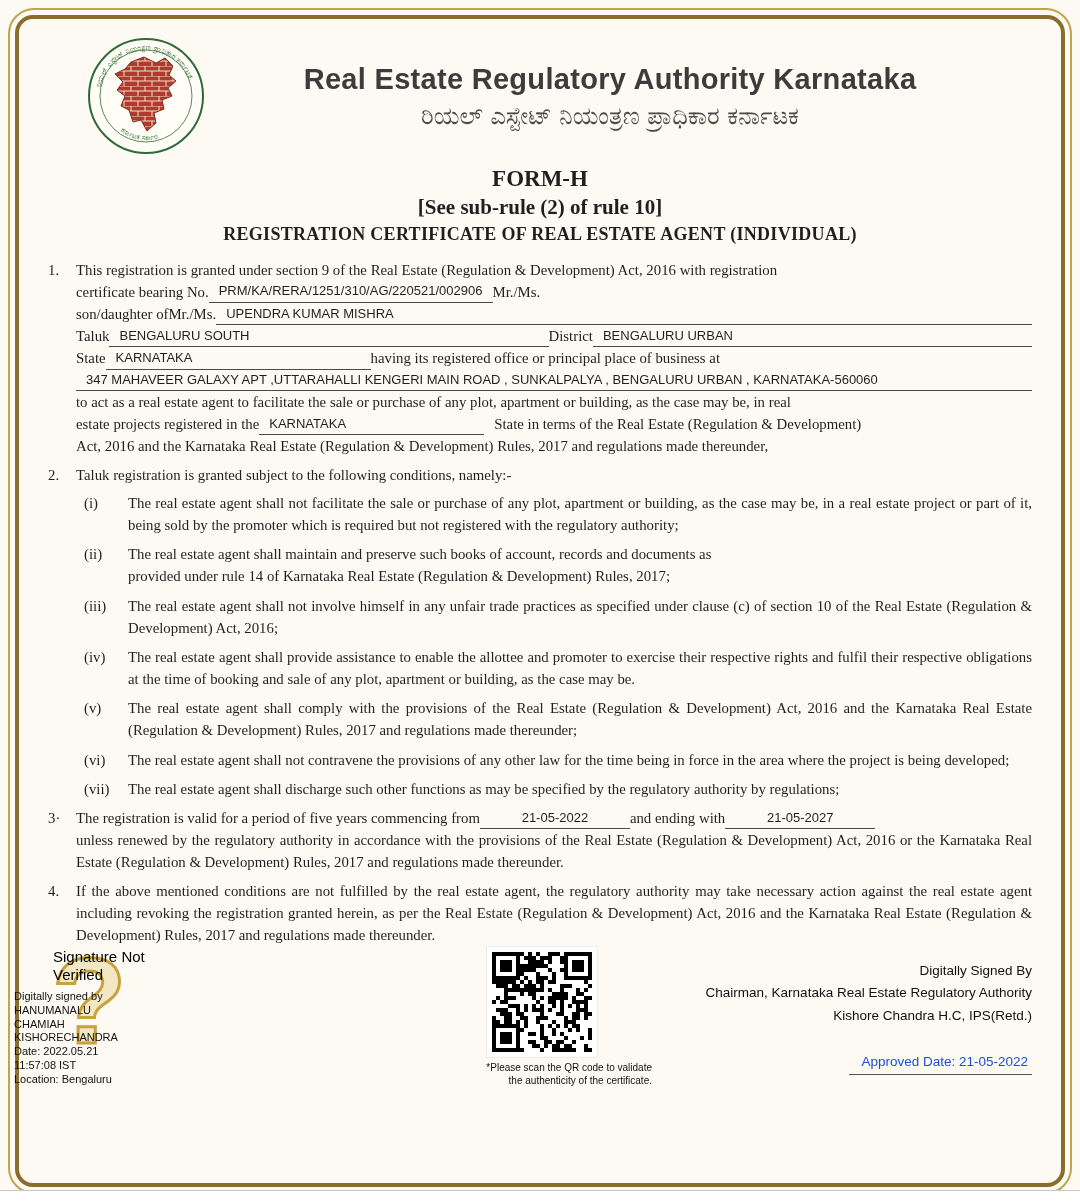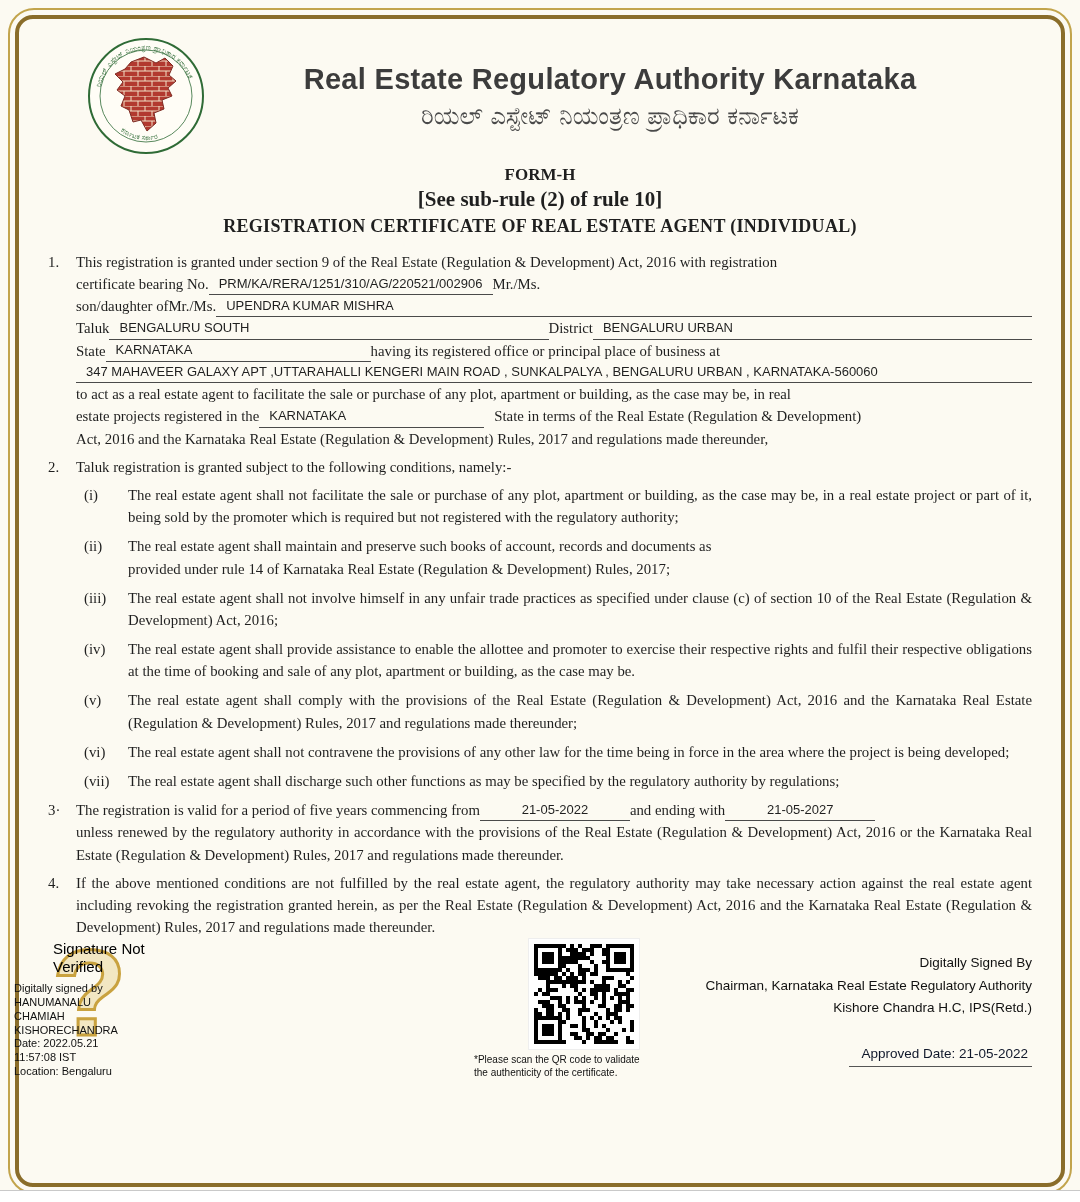--- a/index.html
+++ b/index.html
@@ -17,21 +17,21 @@
 
   
   .header{display:flex;align-items:center;gap:18px;margin:2px 8px 0 40px;}
   .logo{width:120px;height:120px;flex:0 0 auto;}
   .titles{flex:1;text-align:center;padding-right:30px;}
   .title{font-family:"Liberation Sans","DejaVu Sans",sans-serif;font-weight:bold;font-size:29px;color:#3c3c3c;letter-spacing:.3px;}
   .subtitle{font-size:24px;color:#4a4a4a;margin-top:6px;font-family:"DejaVu Sans","Liberation Sans",sans-serif;}
 
   
   .form-head{text-align:center;margin-top:8px;line-height:1.3;}
-  .form-no{font-weight:bold;font-size:17px;text-align:center;}
+  .form-no{font-weight:bold;font-size:23px;text-align:center;}
   .sub-rule{font-weight:bold;font-size:21px;}
   .form-title{font-weight:bold;font-size:18px;letter-spacing:.3px;margin-top:2px;}
 
   
   .clauses{margin-top:12px;font-size:14.8px;line-height:1.5;}
   .clause{display:grid;grid-template-columns:30px 1fr;margin-bottom:6px;}
   .cnum{padding-left:2px;}
   .cbody{padding-right:2px;}
   .jus{text-align:justify;}
   .flexline{display:flex;align-items:flex-end;}
@@ -55,27 +55,27 @@
   .footer{position:relative;height:158px;margin-top:4px;}
   .sig-block{position:absolute;left:-32px;top:-4px;width:170px;font-family:"Liberation Sans","DejaVu Sans",sans-serif;}
   .sig-title{position:relative;z-index:2;font-size:15px;color:#000;white-space:pre-line;line-height:1.2;margin-left:39px;}
   .sig-watermark{
     position:absolute;left:38px;top:-8px;z-index:1;
     font-size:122px;font-weight:bold;line-height:1;
     color:rgba(212,175,55,.25);
     -webkit-text-stroke:3px #c9a23f;
   }
   .sig-details{position:relative;z-index:2;margin-top:6px;font-size:11px;line-height:1.25;white-space:pre-line;color:#111;}
-  .qr-block{position:absolute;left:428px;top:-6px;width:220px;text-align:left;}
+  .qr-block{position:absolute;left:386px;top:-6px;width:220px;text-align:right;}
   .qr{display:grid;grid-template-columns:repeat(25,1fr);width:100px;height:100px;padding:5px;background:#fff;margin:0 auto;border:1px solid #eee;}
   .qr i{display:block;}
   .qr i.b{background:#000;}
   .qr-caption{margin-top:4px;font-family:"Liberation Sans","DejaVu Sans",sans-serif;font-size:10px;white-space:pre-line;line-height:1.25;color:#111;}
   .signed-block{position:absolute;right:2px;top:8px;text-align:right;font-family:"Liberation Sans","DejaVu Sans",sans-serif;font-size:13.5px;line-height:1.65;color:#111;}
-  .approved{position:absolute;right:2px;top:102px;font-family:"Liberation Sans","DejaVu Sans",sans-serif;font-size:13.5px;color:#0f172a;padding:0 4px 5px 12px;border-bottom:1px solid #555;}
+  .approved{position:absolute;right:2px;top:102px;font-family:"Liberation Sans","DejaVu Sans",sans-serif;font-size:13.5px;color:#1d4ed8;padding:0 4px 5px 12px;border-bottom:1px solid #555;}
 </style>
 </head>
 <body>
 
 <div class="page">
   <div class="frame-outer"></div>
   <div class="frame-inner"></div>
 
   <div class="content">
 

